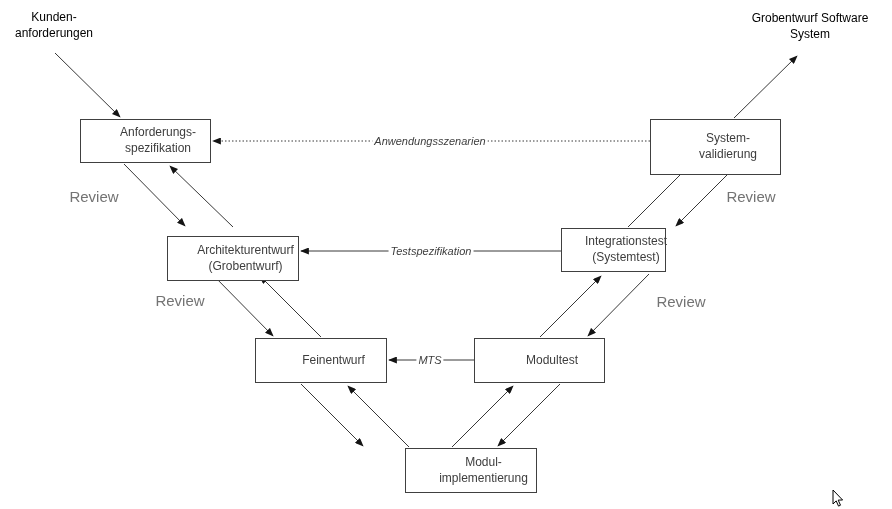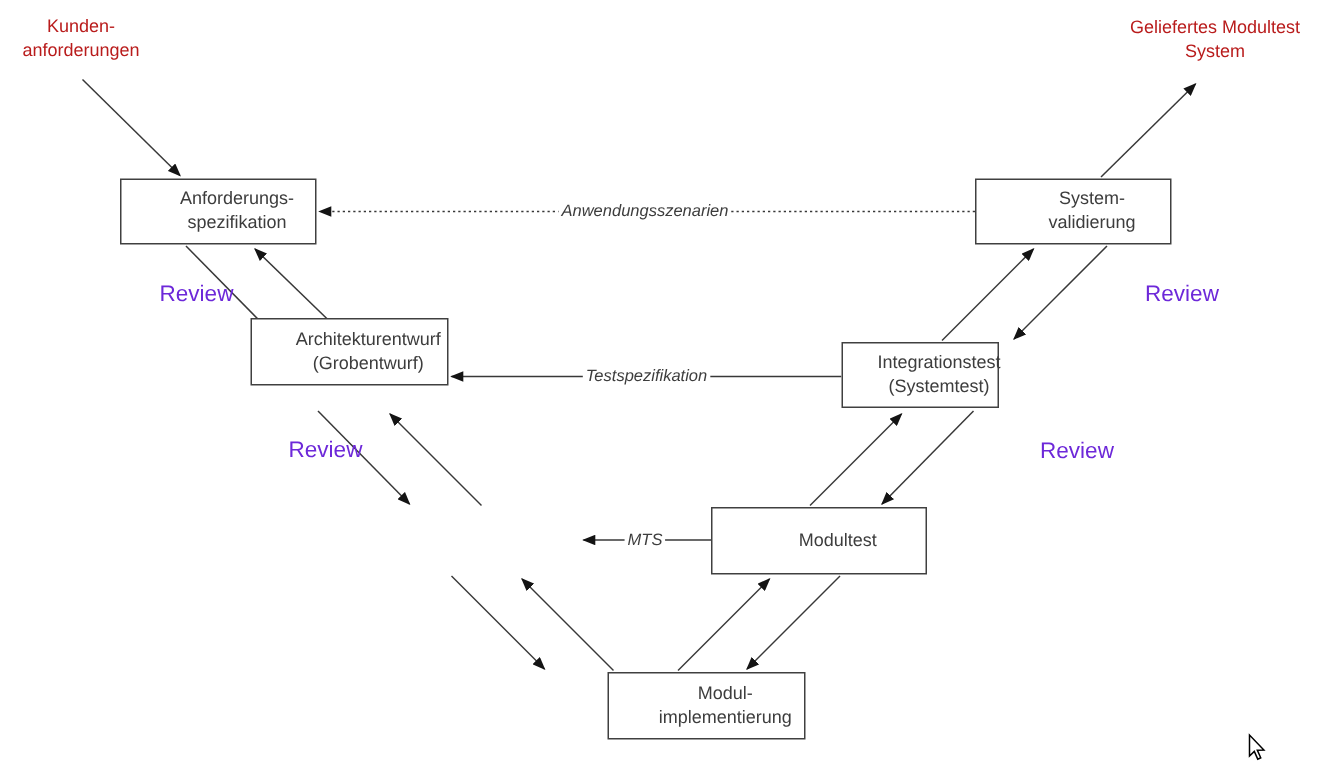--- a/index.html
+++ b/index.html
@@ -22,30 +22,29 @@
     text-align:center;
     font-size:12px;line-height:1.3;
     color:#3d3d3d;
     white-space:pre-line;
     padding-left:25px;
   }
   .free-label{
     position:absolute;
     text-align:center;
     font-size:12px;line-height:1.3;
-    color:#b91c1c;
+    color:#000000;
     white-space:pre-line;
   }
   .review-label{
     position:absolute;
     transform:translate(-50%,-50%);
     font-size:15px;
-    color:#6d28d9;
+    color:#737373;
     white-space:nowrap;
-    margin-left:37px;
   }
   .edge-label{
     position:absolute;
     transform:translate(-50%,-50%);
     background:#ffffff;
     padding:0 2px;
     font-size:11px;
     color:#3d3d3d;
     white-space:nowrap;
     font-style:italic;
@@ -82,33 +81,34 @@
 
     <line class="edge edge-dotted" x1="650" y1="141" x2="213" y2="141"></line>
     <line class="edge" x1="561" y1="251" x2="301" y2="251"></line>
     <line class="edge" x1="474" y1="360" x2="389" y2="360"></line>
 
     <path d="M833,490 l0,14 l3.2,-3.1 l2.3,5.2 l2,-0.9 l-2.3,-5.1 l4.4,-0.1 z" fill="#ffffff" stroke="#000000" stroke-width="1"></path>
   </svg>
 
   <div class="node" style="left:80px;top:119px;width:131px;height:44px;">Anforderungs-
 spezifikation</div>
-  <div class="node" style="left:650px;top:119px;width:131px;height:44px;">System-
+  <div class="node" style="left:650px;top:119px;width:131px;height:56px;">System-
 validierung</div>
-  <div class="node" style="left:167px;top:212px;width:132px;height:45px;">Architekturentwurf
+  <div class="node" style="left:167px;top:236px;width:132px;height:45px;">Architekturentwurf
 (Grobentwurf)</div>
   <div class="node" style="left:561px;top:228px;width:105px;height:44px;">Integrationstest
 (Systemtest)</div>
-  <div class="node" style="left:474px;top:338px;width:144px;height:45px;">Modultest</div>
+  <div class="node" style="left:255px;top:338px;width:132px;height:45px;">Feinentwurf</div>
+  <div class="node" style="left:474px;top:338px;width:131px;height:45px;">Modultest</div>
   <div class="node" style="left:365px;top:448px;width:132px;height:45px;margin-left:40px;">Modul-
 implementierung</div>
 
   <div class="free-label" style="left:4px;top:10px;width:100px;">Kunden-
 anforderungen</div>
-  <div class="free-label" style="left:742px;top:11px;width:136px;">Geliefertes Modultest
+  <div class="free-label" style="left:742px;top:11px;width:136px;">Grobentwurf Software
 System</div>
 
   <div class="review-label" style="left:94px;top:196px;">Review</div>
   <div class="review-label" style="left:180px;top:300px;">Review</div>
   <div class="review-label" style="left:751px;top:196px;">Review</div>
   <div class="review-label" style="left:681px;top:301px;">Review</div>
 
   <div class="edge-label" style="left:430px;top:141px;">Anwendungsszenarien</div>
   <div class="edge-label" style="left:431px;top:251px;text-align:right;">Testspezifikation</div>
   <div class="edge-label" style="left:430px;top:360px;">MTS</div>

